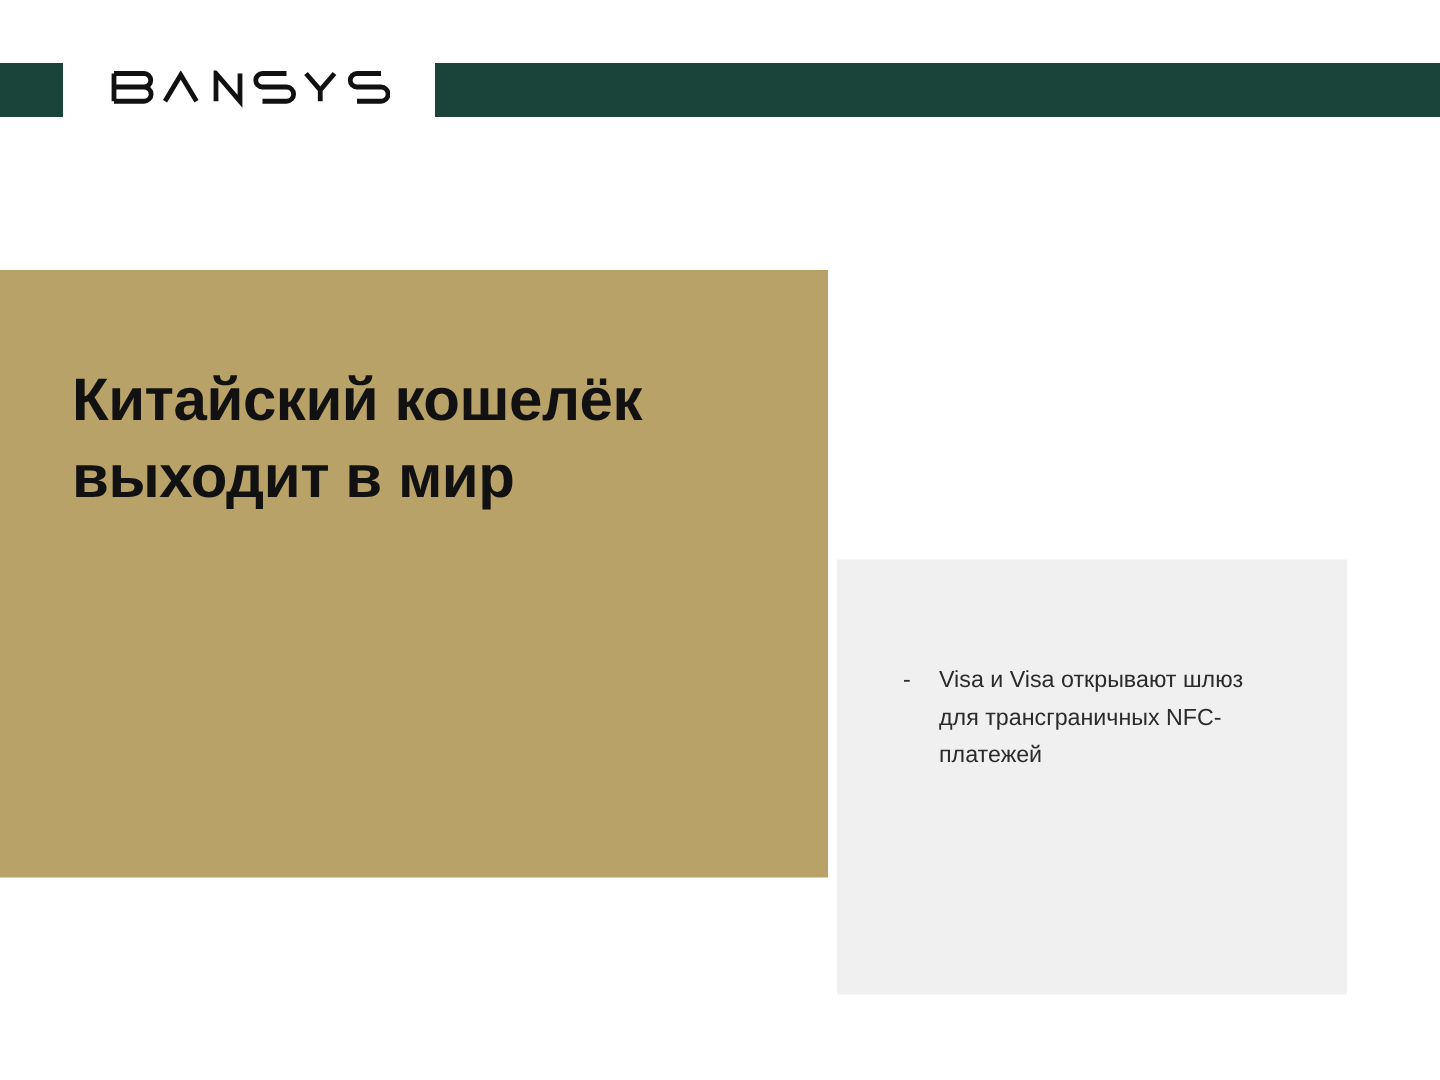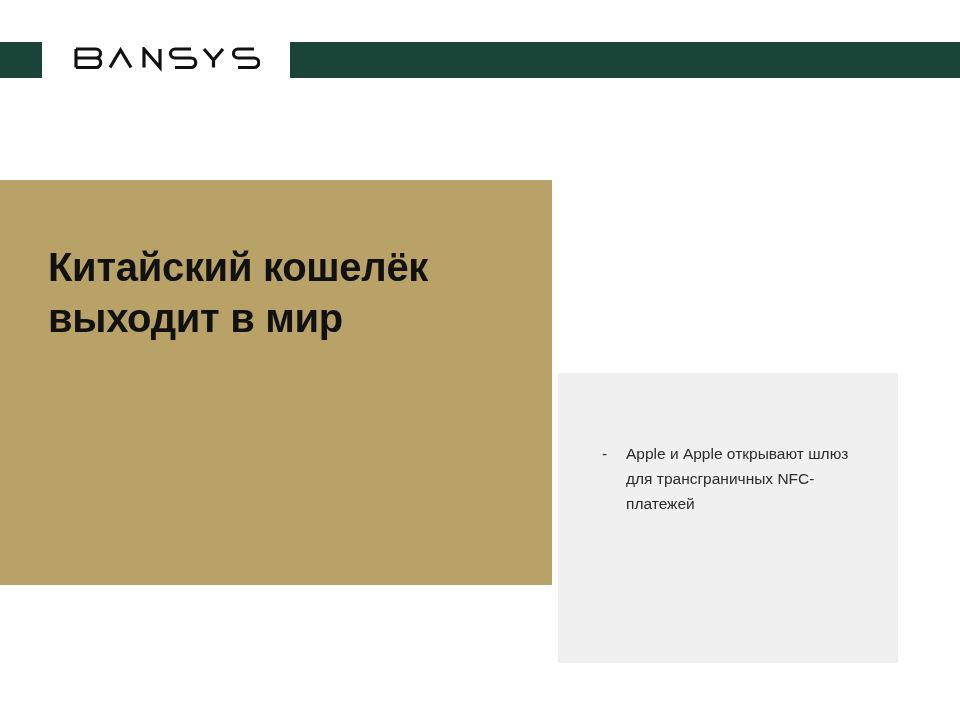--- a/index.html
+++ b/index.html
@@ -147,18 +147,18 @@
 
   <div class="title-panel">
     <h1 class="title-text">Китайский кошелёк
 выходит в мир</h1>
   </div>
 
   <div class="body-panel">
     <ul class="bullet-list">
       <li class="bullet-item">
         <span class="bullet-marker">-</span>
-        <span class="bullet-text">Apple и Apple открывают шлюз для трансграничных NFC-платежей</span>
+        <span class="bullet-text">Visa и Visa открывают шлюз для трансграничных NFC-платежей</span>
       </li>
     </ul>
   </div>
 
 </div>
 
 </body></html>

